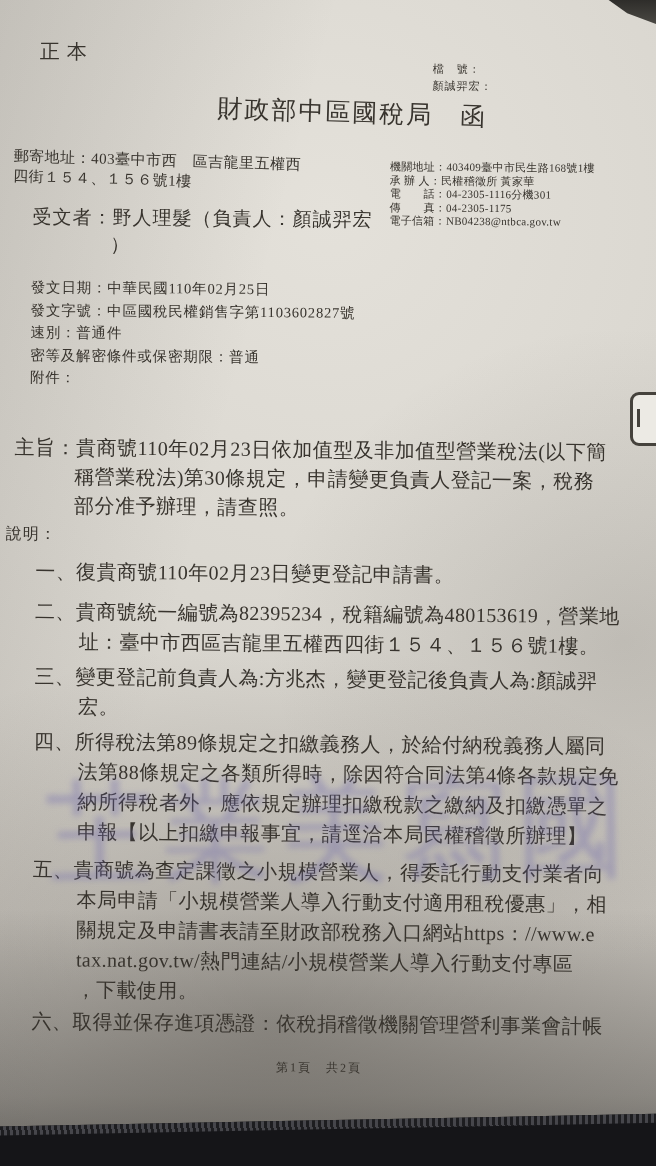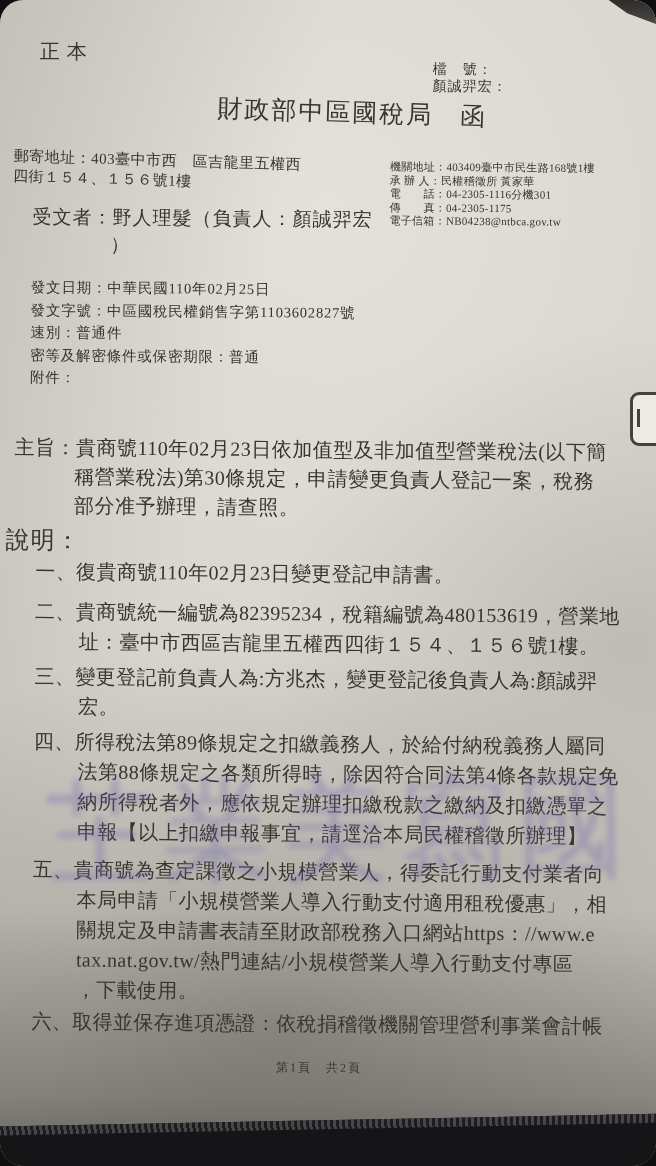--- a/index.html
+++ b/index.html
@@ -1,46 +1,45 @@
 <!DOCTYPE html>
 <html><head>
 <meta charset="utf-8">
 <style>
   html,body{margin:0;padding:0;background:#0e0e10;}
   .photo{
     position:relative;width:656px;height:1166px;overflow:hidden;
     font-family:"Liberation Serif","DejaVu Serif",serif;
     color:#38342e;
-    border-radius:23px;
   }
   
   .paper{
     position:absolute;inset:0;
     background:
       radial-gradient(ellipse 150% 60% at 42% 88%, rgba(62,58,52,.30), rgba(62,58,52,0) 55%),
       radial-gradient(ellipse 90% 45% at 95% 55%, rgba(70,66,60,.16), rgba(70,66,60,0) 60%),
       linear-gradient(to bottom, rgba(0,0,0,0) 78%, rgba(35,33,30,.35) 94%, rgba(25,24,22,.55) 100%),
       linear-gradient(105deg, rgba(90,86,80,.18), rgba(90,86,80,0) 35%),
       radial-gradient(ellipse 120% 70% at 50% 18%, #e4e1da 0%, #d9d6cf 55%, #ccc8c1 100%);
   }
   .tilt{position:absolute;inset:0;transform:rotate(.5deg);transform-origin:30px 40px;}
   .line{white-space:nowrap;}
   
   .copy-label{position:absolute;left:40px;top:38px;font-size:20px;letter-spacing:7px;}
-  .file-block{position:absolute;left:433px;top:57px;font-size:14px;line-height:17px;letter-spacing:1px;}
+  .file-block{position:absolute;left:433px;top:57px;font-size:11px;line-height:17px;letter-spacing:1px;}
   .doc-title{position:absolute;left:218px;top:93px;font-size:25px;letter-spacing:2px;transform:rotate(1.3deg);}
   .mailing{position:absolute;left:15px;top:146px;font-size:15px;line-height:20px;letter-spacing:.5px;transform:rotate(1.2deg);transform-origin:left top;}
   .contact{position:absolute;left:391px;top:157px;font-size:11px;line-height:13.6px;letter-spacing:.3px;}
   .recipient{position:absolute;left:34px;top:203px;font-size:19px;line-height:27px;letter-spacing:1px;}
   .recipient .cont{margin-left:78px;}
   .meta{position:absolute;left:33px;top:276px;font-size:14.5px;line-height:22.5px;letter-spacing:.8px;}
   
   .subject{position:absolute;left:18px;top:433px;font-size:20px;line-height:29px;letter-spacing:.5px;}
   .subject .cont{margin-left:60px;}
-  .explain{position:absolute;left:10px;top:524px;font-size:24px;letter-spacing:1px;}
+  .explain{position:absolute;left:10px;top:524px;font-size:16px;letter-spacing:1px;}
   .item{position:absolute;left:40px;font-size:20px;line-height:30px;letter-spacing:.4px;}
   .item .cont{margin-left:44px;}
   .item1{top:556px;} .item2{top:596px;} .item3{top:661px;}
   .item4{top:726px;} .item5{top:854px;} .item6{top:1006px;}
   .page-footer{position:absolute;left:0;top:1057px;width:656px;text-align:center;font-size:12px;letter-spacing:2px;}
   
   .stamp{
     position:absolute;left:52px;top:748px;width:585px;height:160px;
     font-size:108px;letter-spacing:10px;line-height:160px;
     color:rgba(104,97,172,.34);

